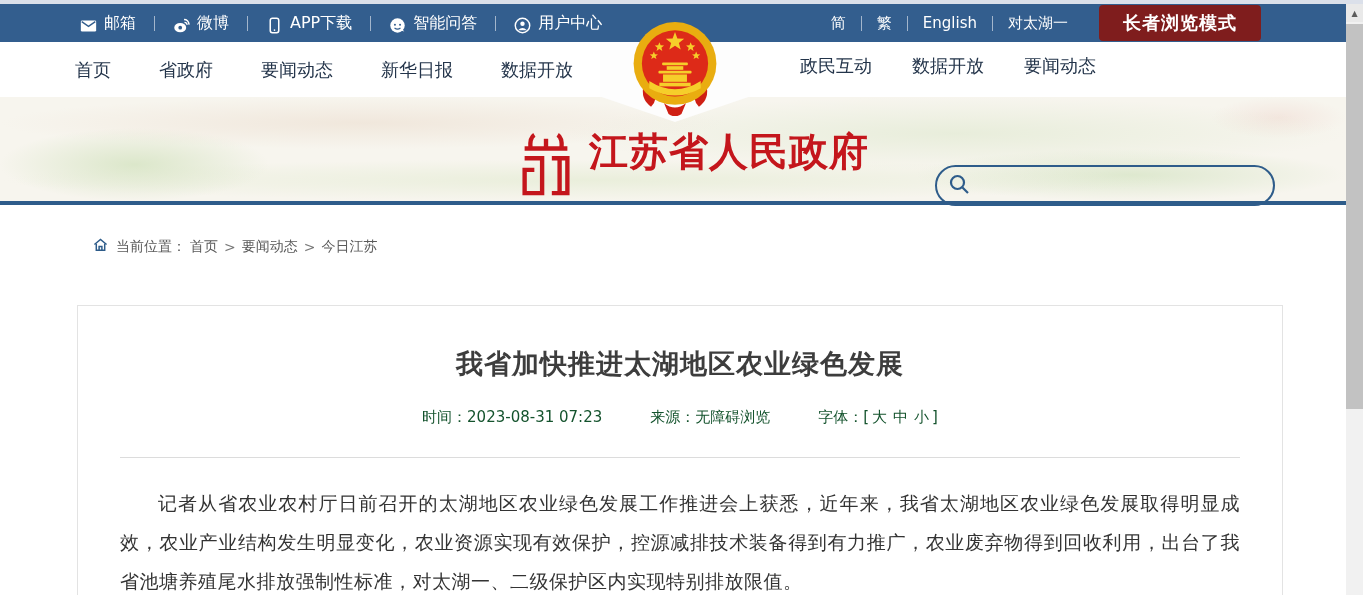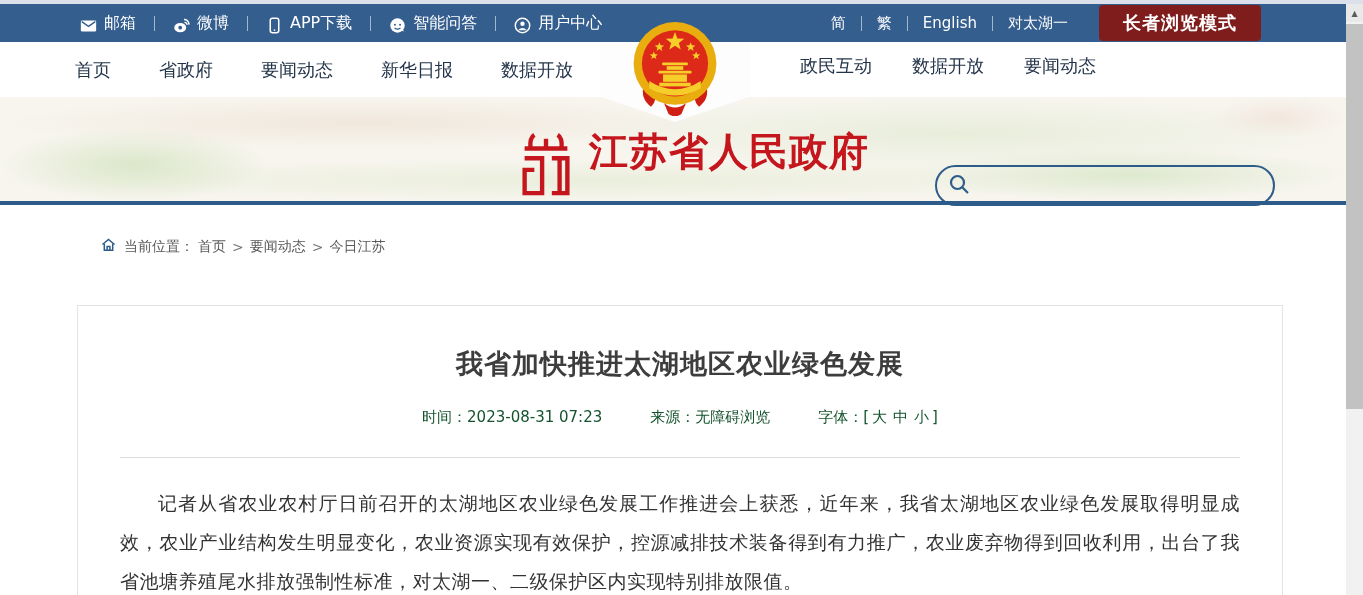--- a/index.html
+++ b/index.html
@@ -74,21 +74,21 @@
   }
   .search-input {
     flex:1; border:none; outline:none; background:transparent;
     font-size:16px; color:#555; padding:0 10px 0 28px;
     font-family:inherit;
   }
   .search-input::placeholder { color:#8f8f8f; }
   .search-btn { width:44px; height:100%; border:none; background:transparent; cursor:pointer; display:flex; align-items:center; justify-content:center; }
   
   .breadcrumb-bar {
-    position:absolute; top:231px; left:12px; width:1346px; height:31px; background:#fff;
+    position:absolute; top:231px; left:4px; width:1346px; height:31px; background:#fff;
     display:flex; align-items:center; padding-left:89px; font-size:14px; color:#5a5a5a;
   }
   .crumb-label { margin-left:8px; color:#5a5a5a; }
   .crumb-link { color:#5a5a5a; cursor:pointer; margin:0 4px; }
   .crumb-sep { color:#777; margin:0 2px; }
   
   .card {
     position:absolute; left:77px; top:305px; width:1206px; height:340px;
     background:#fff; border:1px solid #e3e3e3;
   }

